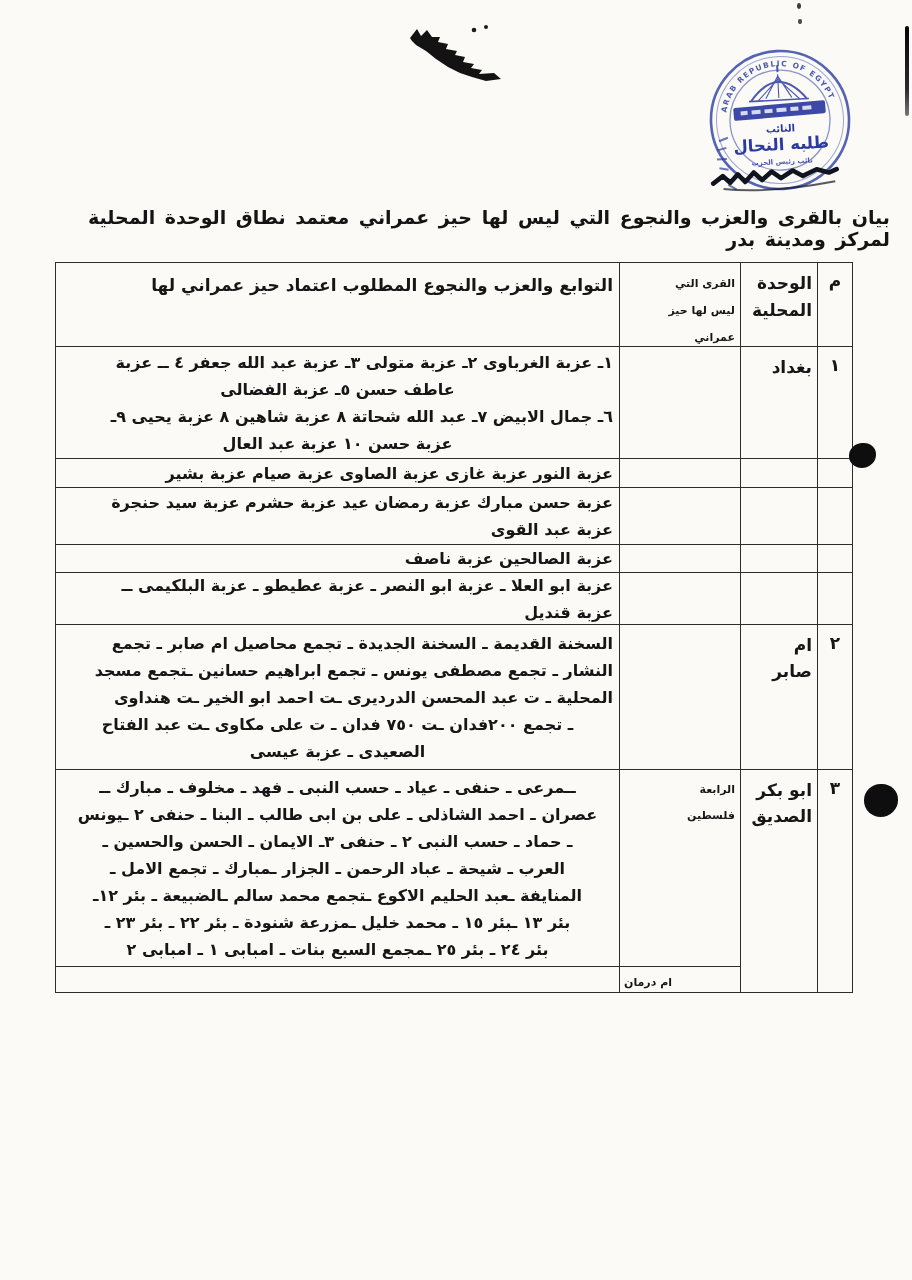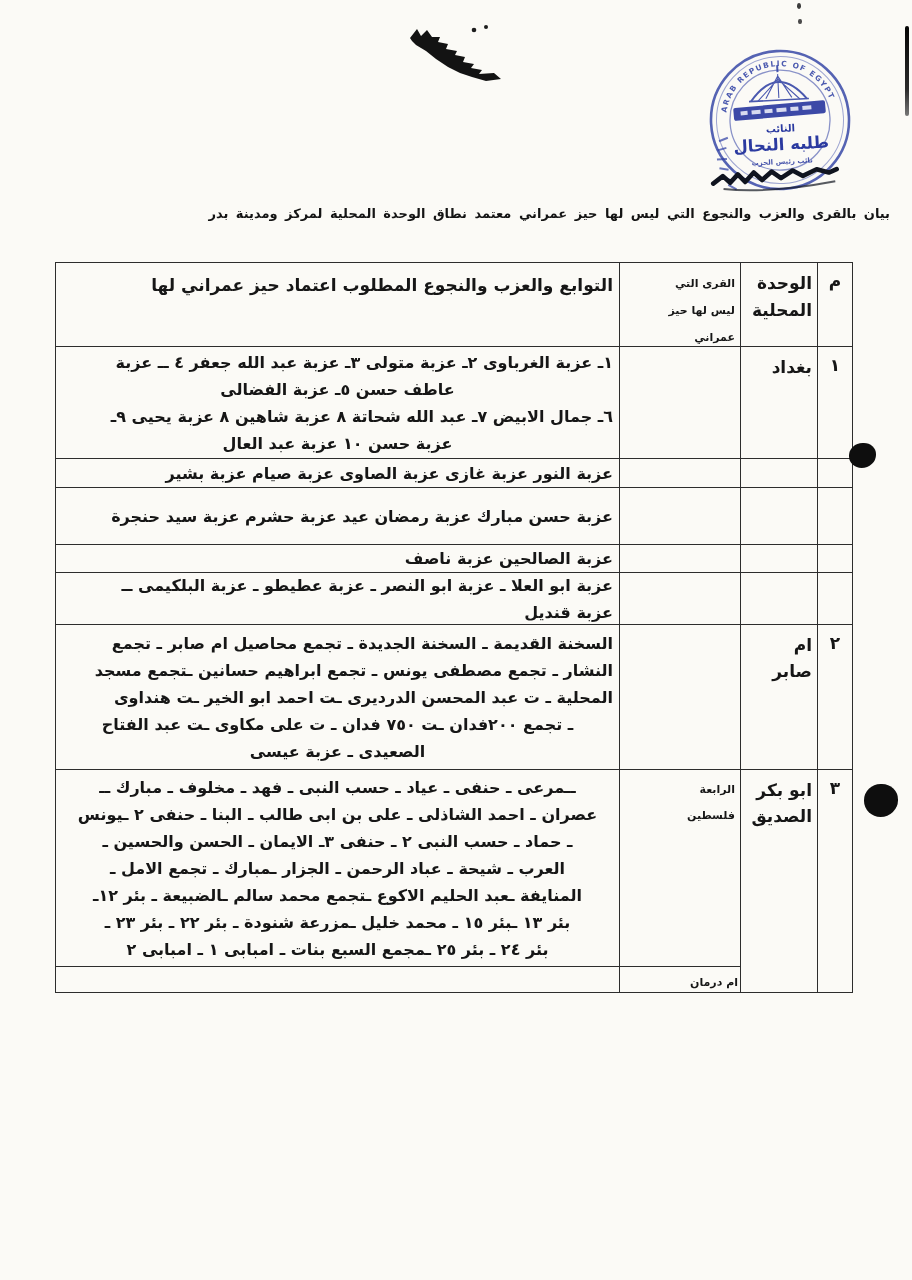--- a/index.html
+++ b/index.html
@@ -6,42 +6,42 @@
   .page{
     position:relative;width:912px;height:1280px;margin:0 auto;
     background:#fbfaf6;overflow:hidden;
     font-family:"DejaVu Sans","Liberation Sans",sans-serif;
     color:#161616;
   }
   
   .title{
     position:absolute;top:206px;right:22px;left:40px;
     direction:rtl;text-align:right;
-    font-size:13px;font-weight:bold;color:#141414;
+    font-size:19px;font-weight:bold;color:#141414;
     word-spacing:3px;letter-spacing:0;
   }
   
   .tbl{
     position:absolute;top:262px;left:55px;width:798px;height:731px;
     direction:rtl;display:grid;box-sizing:border-box;
     grid-template-columns:34px 77px 121px 1fr;
     grid-template-rows:83px 112px 29px 57px 28px 52px 145px 197px auto;
     border:1.6px solid #2d2d2d;
     font-weight:bold;
   }
   .cell{box-sizing:border-box;overflow:hidden;}
   .bt{border-top:1.5px solid #2d2d2d;}
   .bs{border-inline-start:1.5px solid #2d2d2d;}
   .c1{grid-column:1}.c2{grid-column:2}.c3{grid-column:3}.c4{grid-column:4}
   .r1{grid-row:1}.r2{grid-row:2}.r3{grid-row:3}.r4{grid-row:4}.r5{grid-row:5}
   .r6{grid-row:6}.r7{grid-row:7}.r8{grid-row:8}.r9{grid-row:9}.r89{grid-row:8/10}
   .numcell{text-align:center;padding-top:8px;font-size:17px;}
   .unitcell{text-align:right;padding:7px 5px 0 2px;font-size:17px;line-height:26px;}
   .vilcell{text-align:right;padding:7px 5px 0 2px;font-size:11px;line-height:26px;}
-  .vil-left{text-align:right;padding:3px 2px 0 4px;}
+  .vil-left{text-align:left;padding:3px 2px 0 4px;}
   .content{
     display:flex;flex-direction:column;justify-content:center;
     padding:1px 6px;font-size:16px;line-height:27px;
   }
   .content.hc{justify-content:flex-start;padding-top:9px;font-size:17px;}
   .lr{text-align:right}.lc{text-align:center}
   .hdr-line{line-height:27px;}
   
   .ink-blot{position:absolute;left:408px;top:24px;}
   .edge-streak{
@@ -152,20 +152,21 @@
     <div class="cell c3 r3 bt bs vilcell"></div>
     <div class="cell c4 r3 bt bs content">
       <div class="lr">عزبة النور  عزبة غازى  عزبة الصاوى  عزبة صيام  عزبة بشير</div>
     </div>
 
     <div class="cell c1 r4 bt numcell"></div>
     <div class="cell c2 r4 bt bs unitcell"></div>
     <div class="cell c3 r4 bt bs vilcell"></div>
     <div class="cell c4 r4 bt bs content">
       <div class="lr">عزبة حسن مبارك  عزبة رمضان عيد  عزبة حشرم عزبة سيد حنجرة</div>
+      <div class="lr">عزبة عبد القوى</div>
     </div>
 
     <div class="cell c1 r5 bt numcell"></div>
     <div class="cell c2 r5 bt bs unitcell"></div>
     <div class="cell c3 r5 bt bs vilcell"></div>
     <div class="cell c4 r5 bt bs content">
       <div class="lr">عزبة الصالحين  عزبة ناصف</div>
     </div>
 
     <div class="cell c1 r6 bt numcell"></div>

